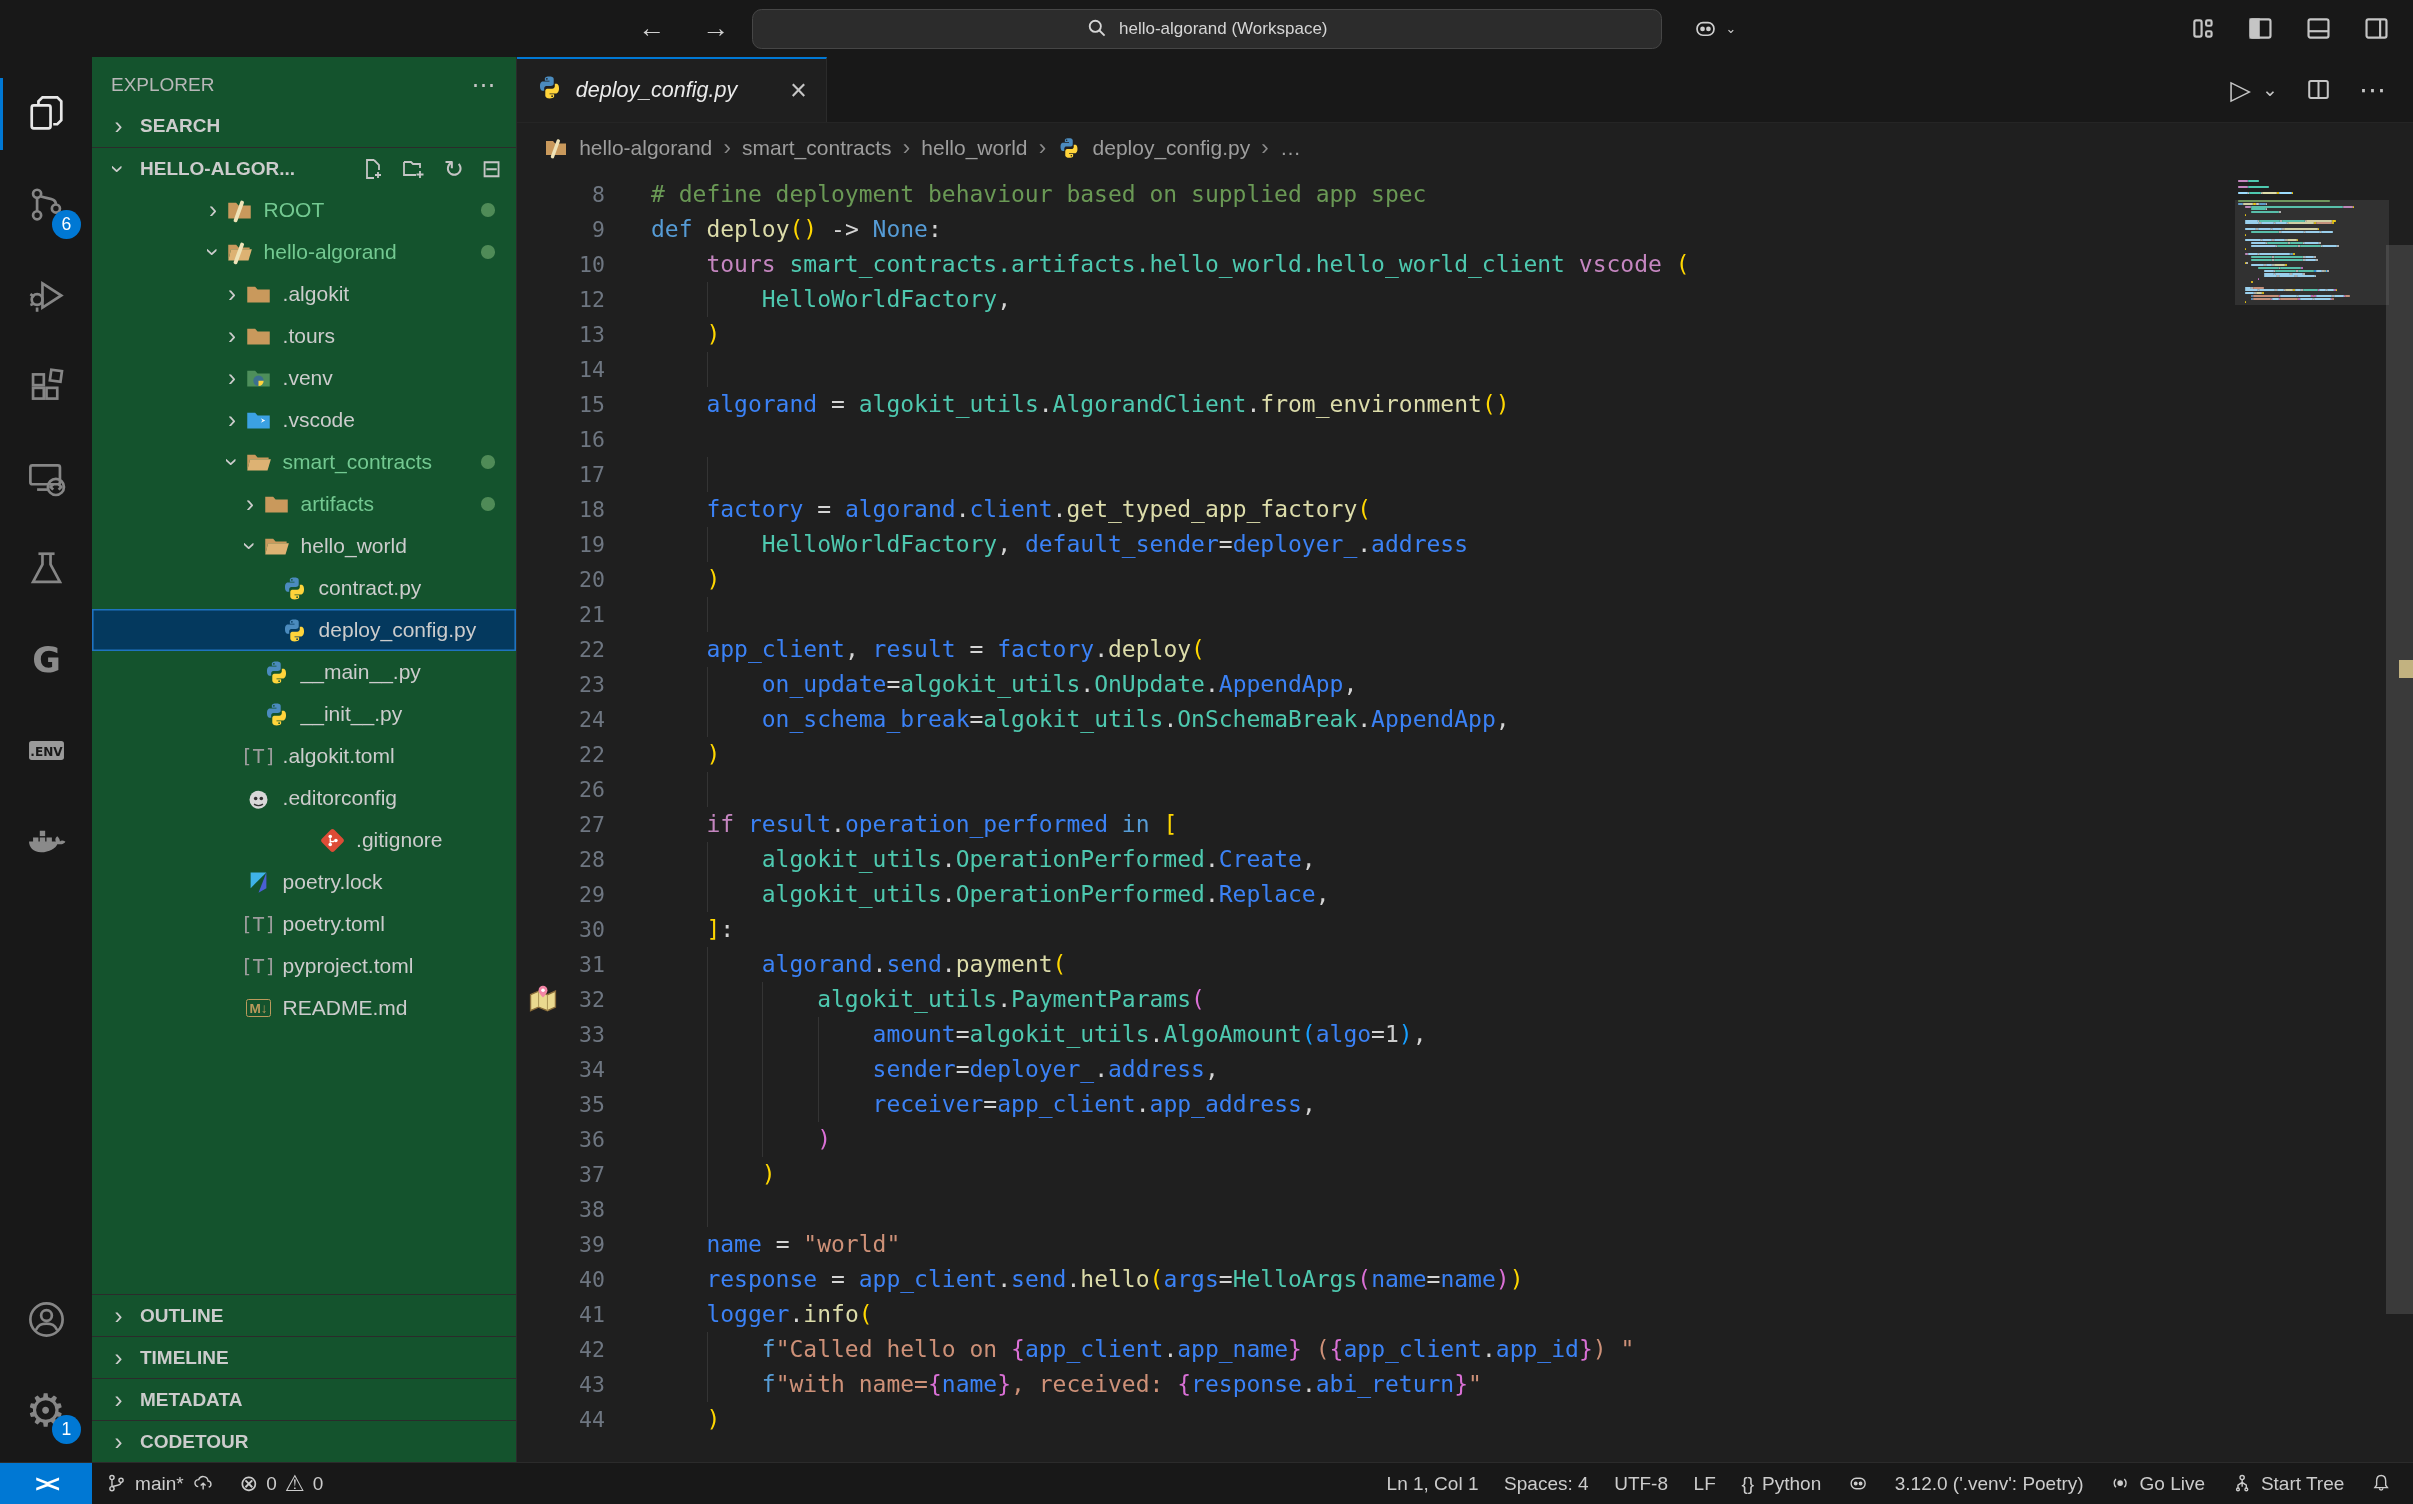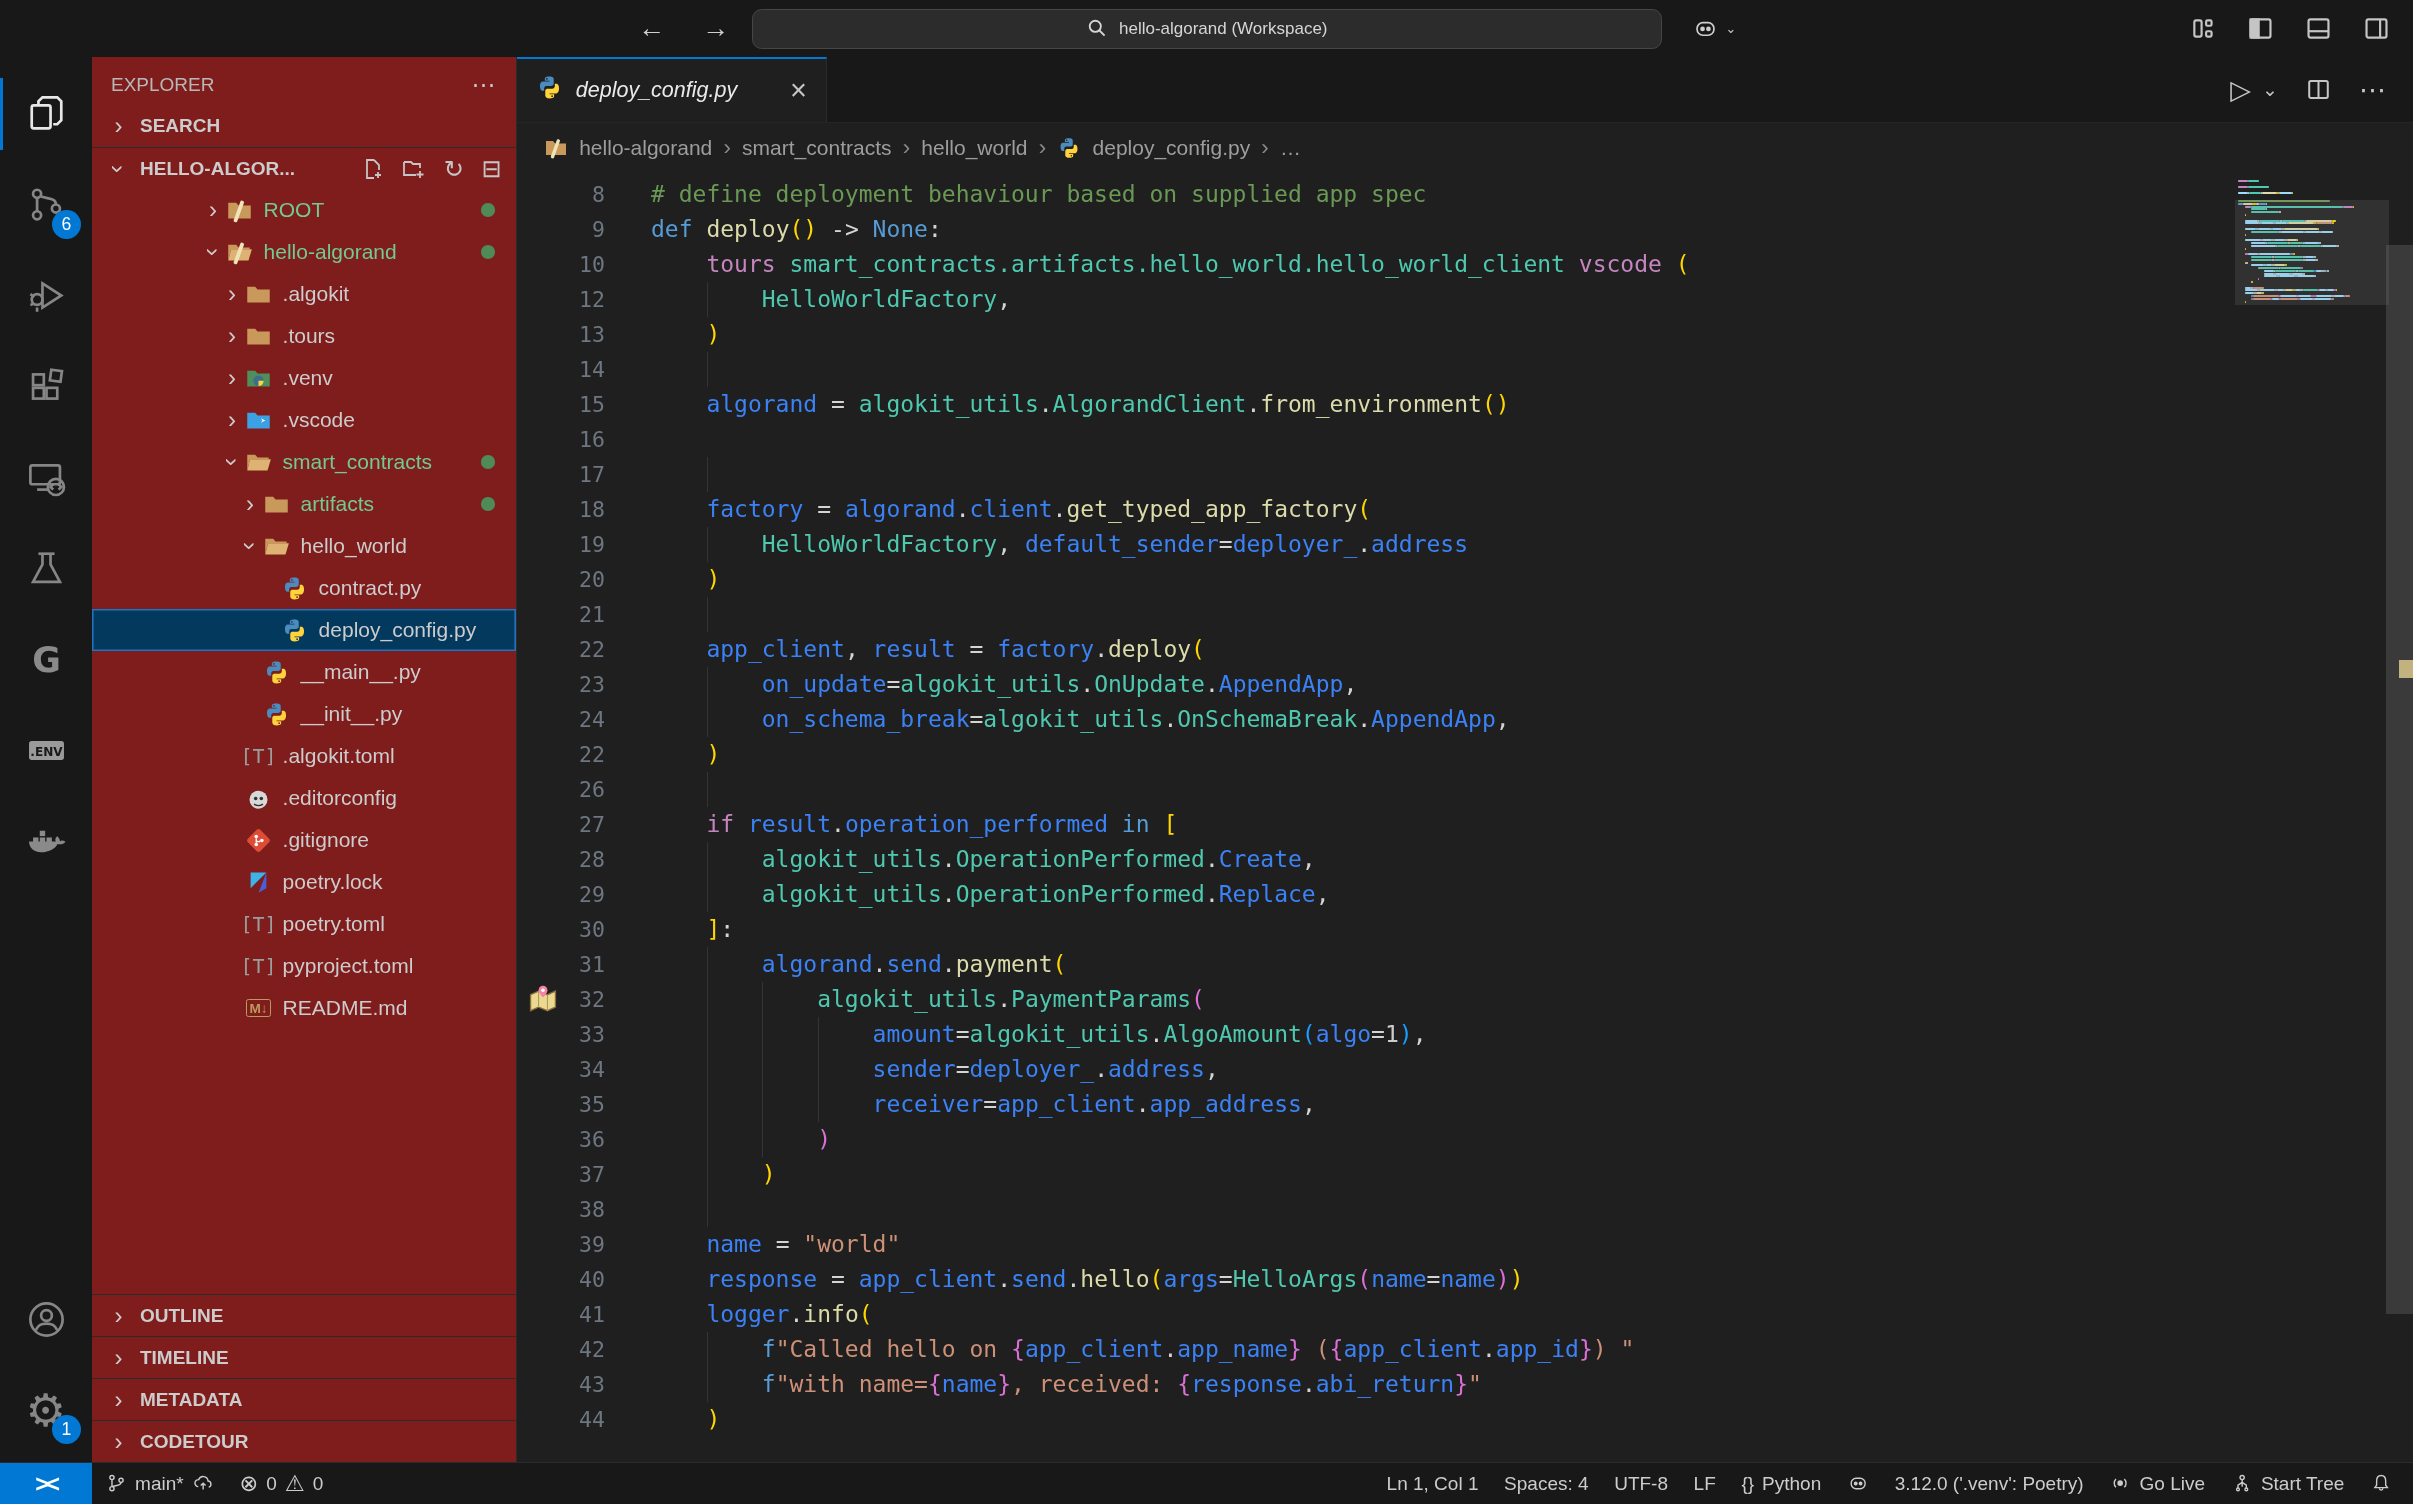--- a/index.html
+++ b/index.html
@@ -22,21 +22,21 @@
   .ai { width:92px; height:91px; display:flex; align-items:center; justify-content:center; position:relative; color:#868686; }
   .ai svg { width:43px; height:43px; }
   .ai.active { color:#e7e7e7; }
   .ai.active::before { content:""; position:absolute; left:0; top:9.6px; bottom:9.6px; width:3.2px; background:#0078d4; }
   .badge { position:absolute; right:11.2px; bottom:11.2px; min-width:29px; height:29px; border-radius:14.4px; background:#0078d4;
       color:#fff; font-size:17.6px; display:flex; align-items:center; justify-content:center; padding:0 4.8px; }
   .ai-spacer { margin-top:auto; }
   .gear-glyph { font-size:45px; line-height:1; }
 
   
-  .sidebar { width:425px; background:#7f1d1d; border-right:0.8px solid #2b2b2b; display:flex; flex-direction:column; }
+  .sidebar { width:425px; background:#14532d; border-right:0.8px solid #2b2b2b; display:flex; flex-direction:column; }
   .sb-header { height:48px; display:flex; align-items:center; padding:8px 19px 0; color:#b8b8b8; font-size:19px; }
   .sb-header .dots { margin-left:auto; font-size:24px; color:#c5c5c5; letter-spacing:1.6px; }
   .sec-row { height:42px; display:flex; align-items:center; gap:9.6px; padding-left:14.4px; font-weight:700; font-size:19px; color:#cccccc; }
   .sec-row .chev { font-weight:400; }
   .tree-header { border-top:0.8px solid #2b2b2b; }
   .tree-header .acts { margin-left:auto; display:flex; gap:17.6px; padding-right:14.4px; font-weight:400; color:#c5c5c5; align-items:center; }
   .tree-header .acts svg { width:24px; height:24px; }
   .tree-header .acts .glyph { font-size:24px; }
   .chev { width:24px; display:inline-flex; justify-content:center; font-size:24px; color:#cccccc; flex:none; }
   .chev.down { transform:rotate(90deg); }
@@ -391,21 +391,21 @@
           <span class="ficon">
             <svg viewBox="0 0 24 24">
               <circle cx="12" cy="13" r="8" fill="#D8D8D8"></circle>
               <circle cx="9.5" cy="12" r="1.6" fill="#333"></circle>
               <circle cx="14.5" cy="12" r="1.6" fill="#333"></circle>
               <path d="M8 17c2.5 1.6 5.5 1.6 8 0" stroke="#333" stroke-width="1.2" fill="none"></path>
             </svg>
           </span>
           <span class="tlabel">.editorconfig</span>
         </div>
-        <div class="trow" style="padding-left: 128px;">
+        <div class="trow" style="padding-left: 128px; justify-content: center;">
           <span class="chev"></span>
           <span class="ficon">
             <svg viewBox="0 0 24 24">
               <rect x="4.2" y="4.2" width="15.6" height="15.6" rx="2.5" transform="rotate(45 12 12)" fill="#DE4C36"></rect>
               <circle cx="10" cy="8.5" r="1.6" fill="#fff"></circle>
               <circle cx="10" cy="15.5" r="1.6" fill="#fff"></circle>
               <circle cx="15" cy="12" r="1.6" fill="#fff"></circle>
               <path d="M10 10v4M13.6 12.5c-1.6 1-2.6.5-3.6 0" stroke="#fff" stroke-width="1.2" fill="none"></path>
             </svg>
           </span>

